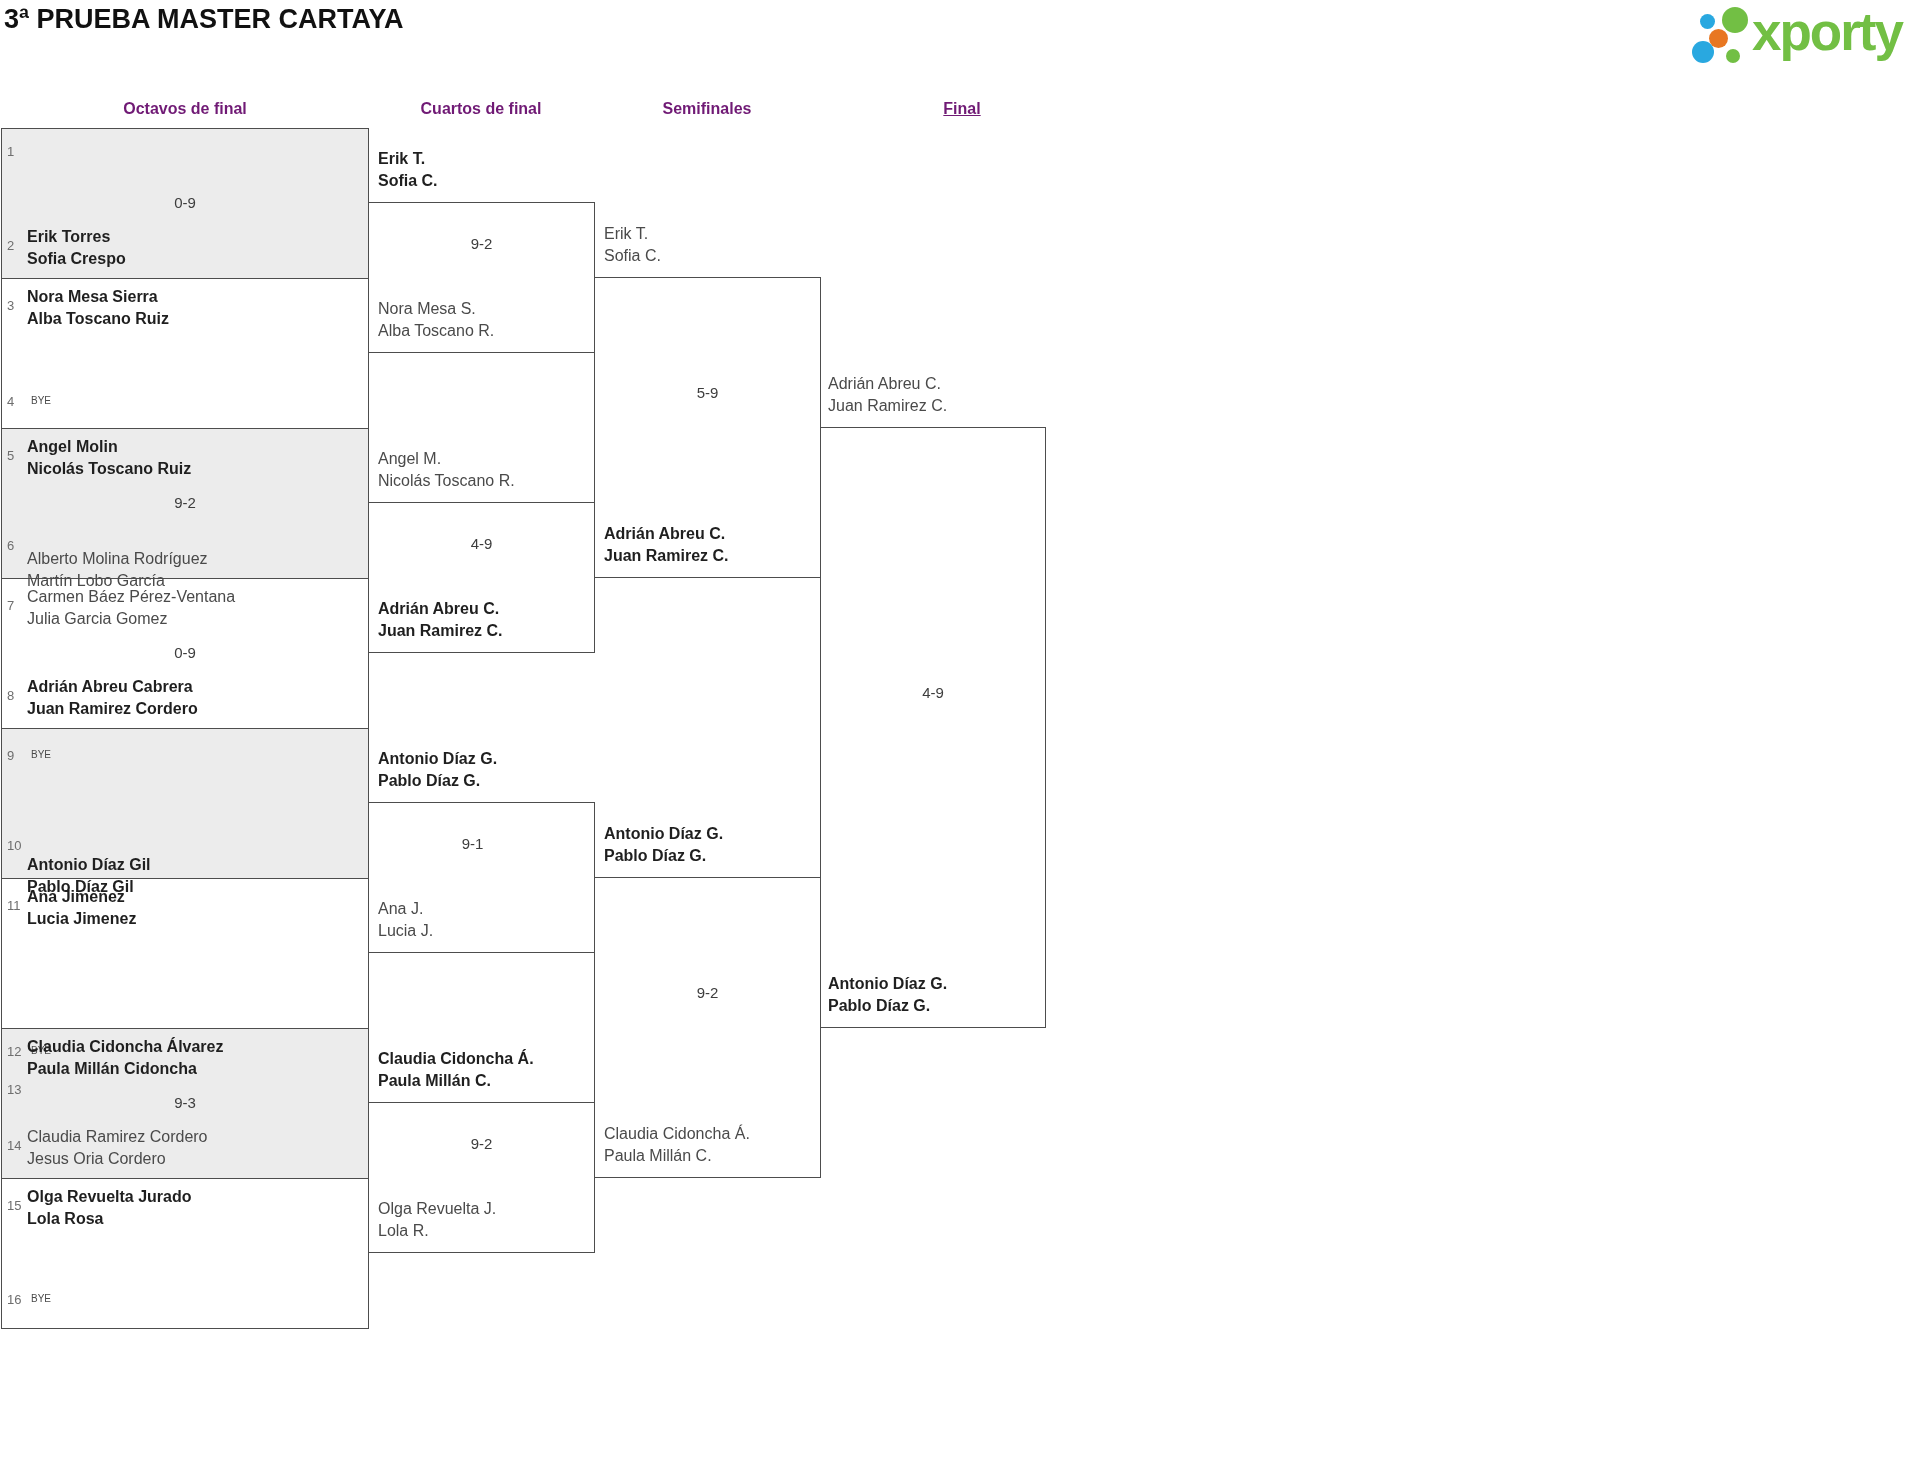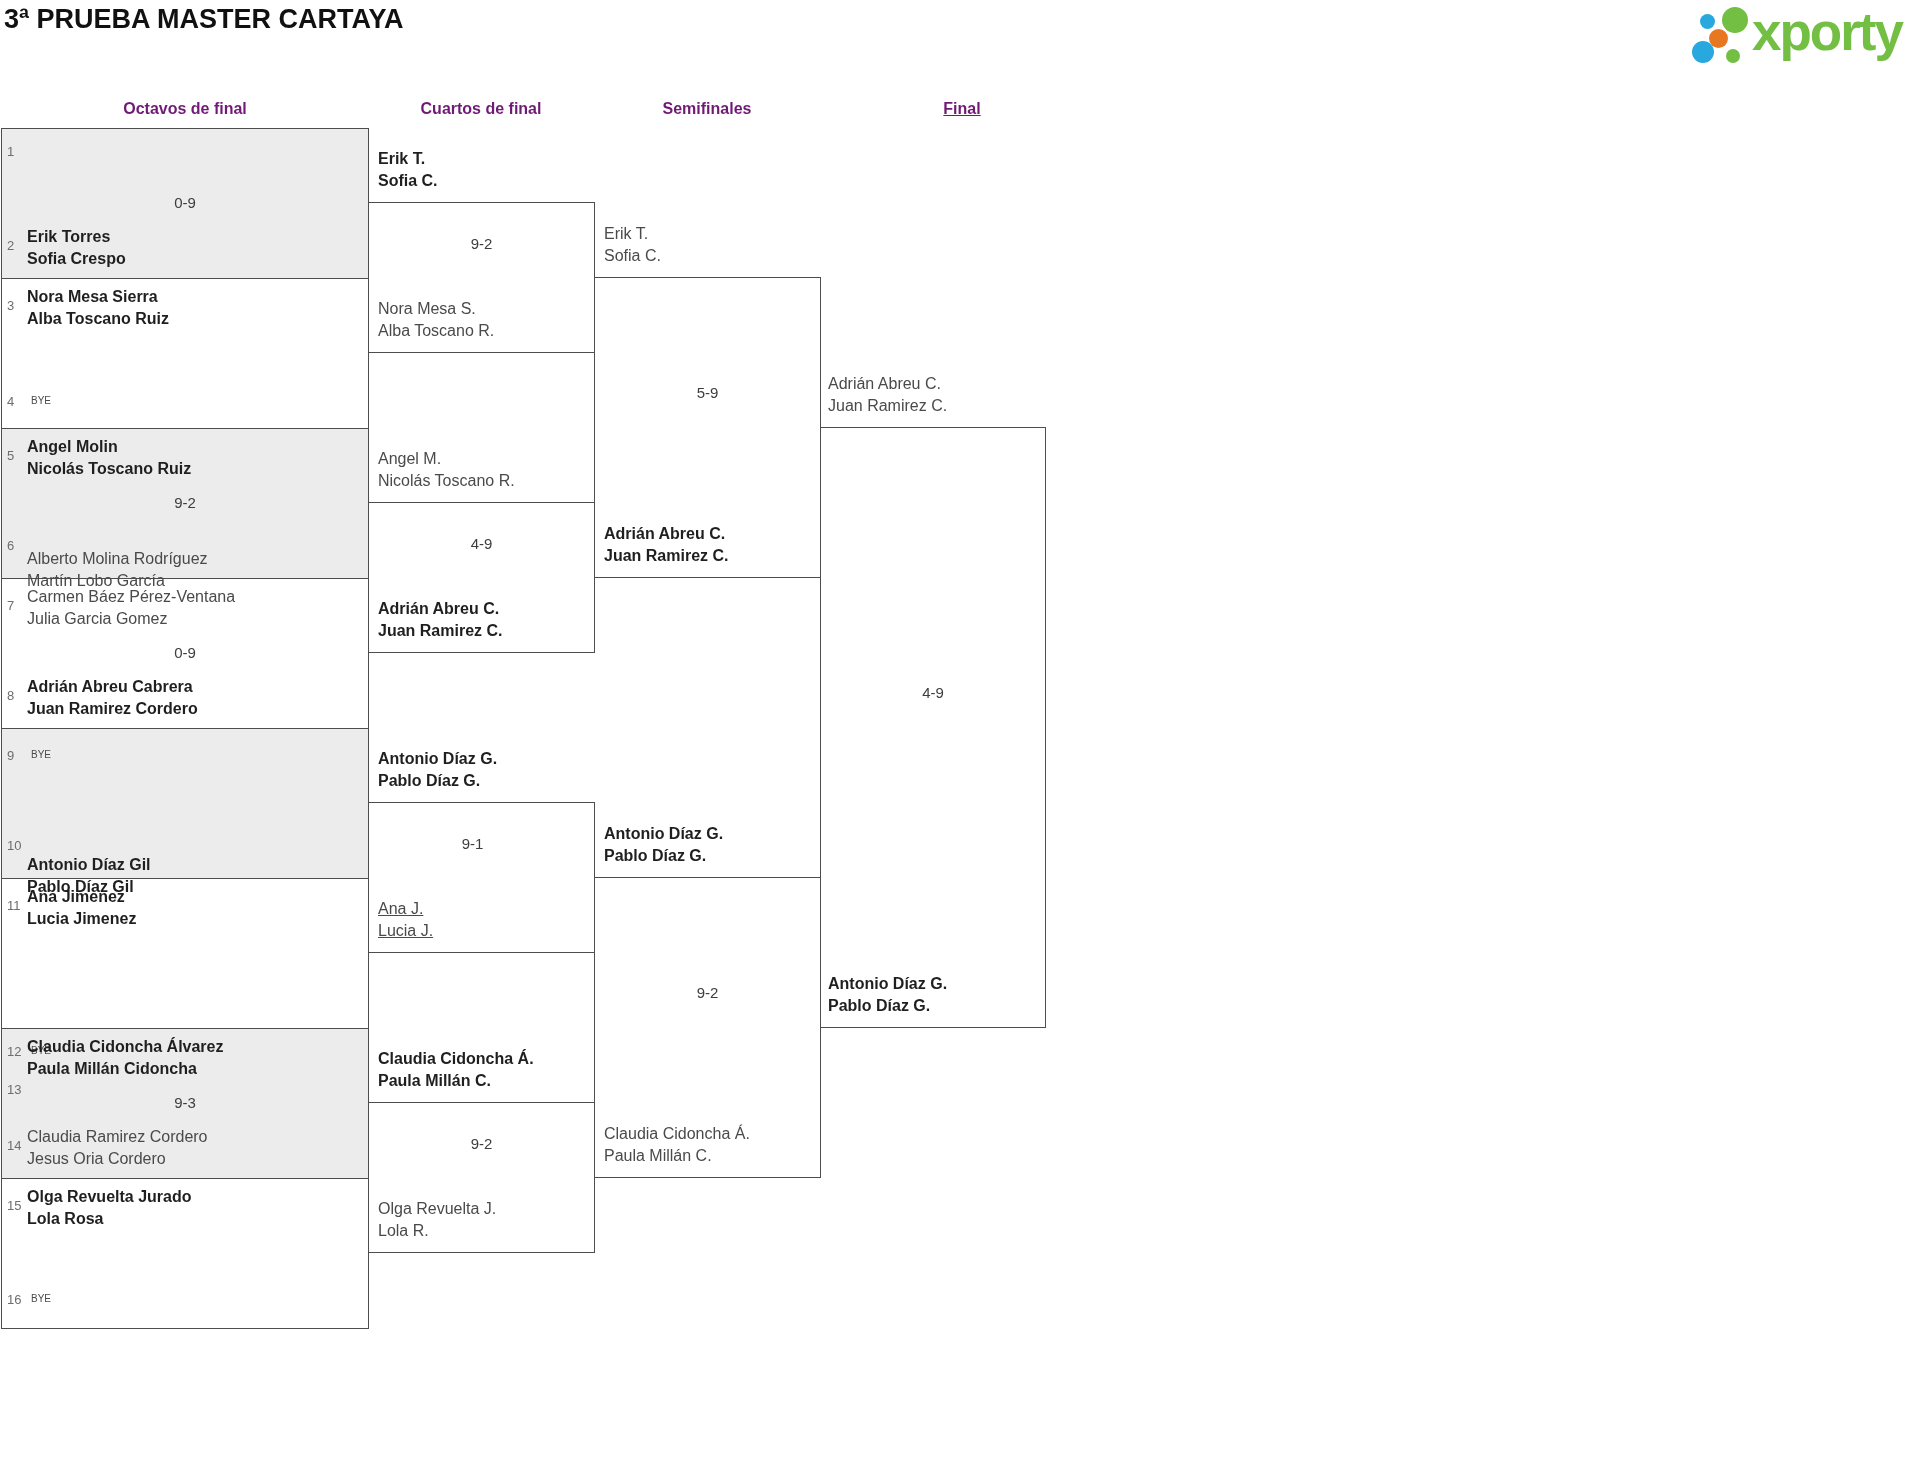--- a/index.html
+++ b/index.html
@@ -155,21 +155,21 @@
   <div class="name b" style="left:378px;top:598px;">
     <div>Adrián Abreu C.</div>
     <div>Juan Ramirez C.</div>
   </div>
 
   <div class="name b" style="left:378px;top:748px;">
     <div>Antonio Díaz G.</div>
     <div>Pablo Díaz G.</div>
   </div>
   <div class="sc" style="left:368px;top:835px;width:209px;">9-1</div>
-  <div class="name rg" style="left:378px;top:898px;text-decoration:underline;">
+  <div class="name rg" style="left:378px;top:898px;">
     <div>Ana J.</div>
     <div>Lucia J.</div>
   </div>
 
   <div class="name b" style="left:378px;top:1048px;">
     <div>Claudia Cidoncha Á.</div>
     <div>Paula Millán C.</div>
   </div>
   <div class="sc" style="left:368px;top:1135px;width:227px;">9-2</div>
   <div class="name rg" style="left:378px;top:1198px;">

